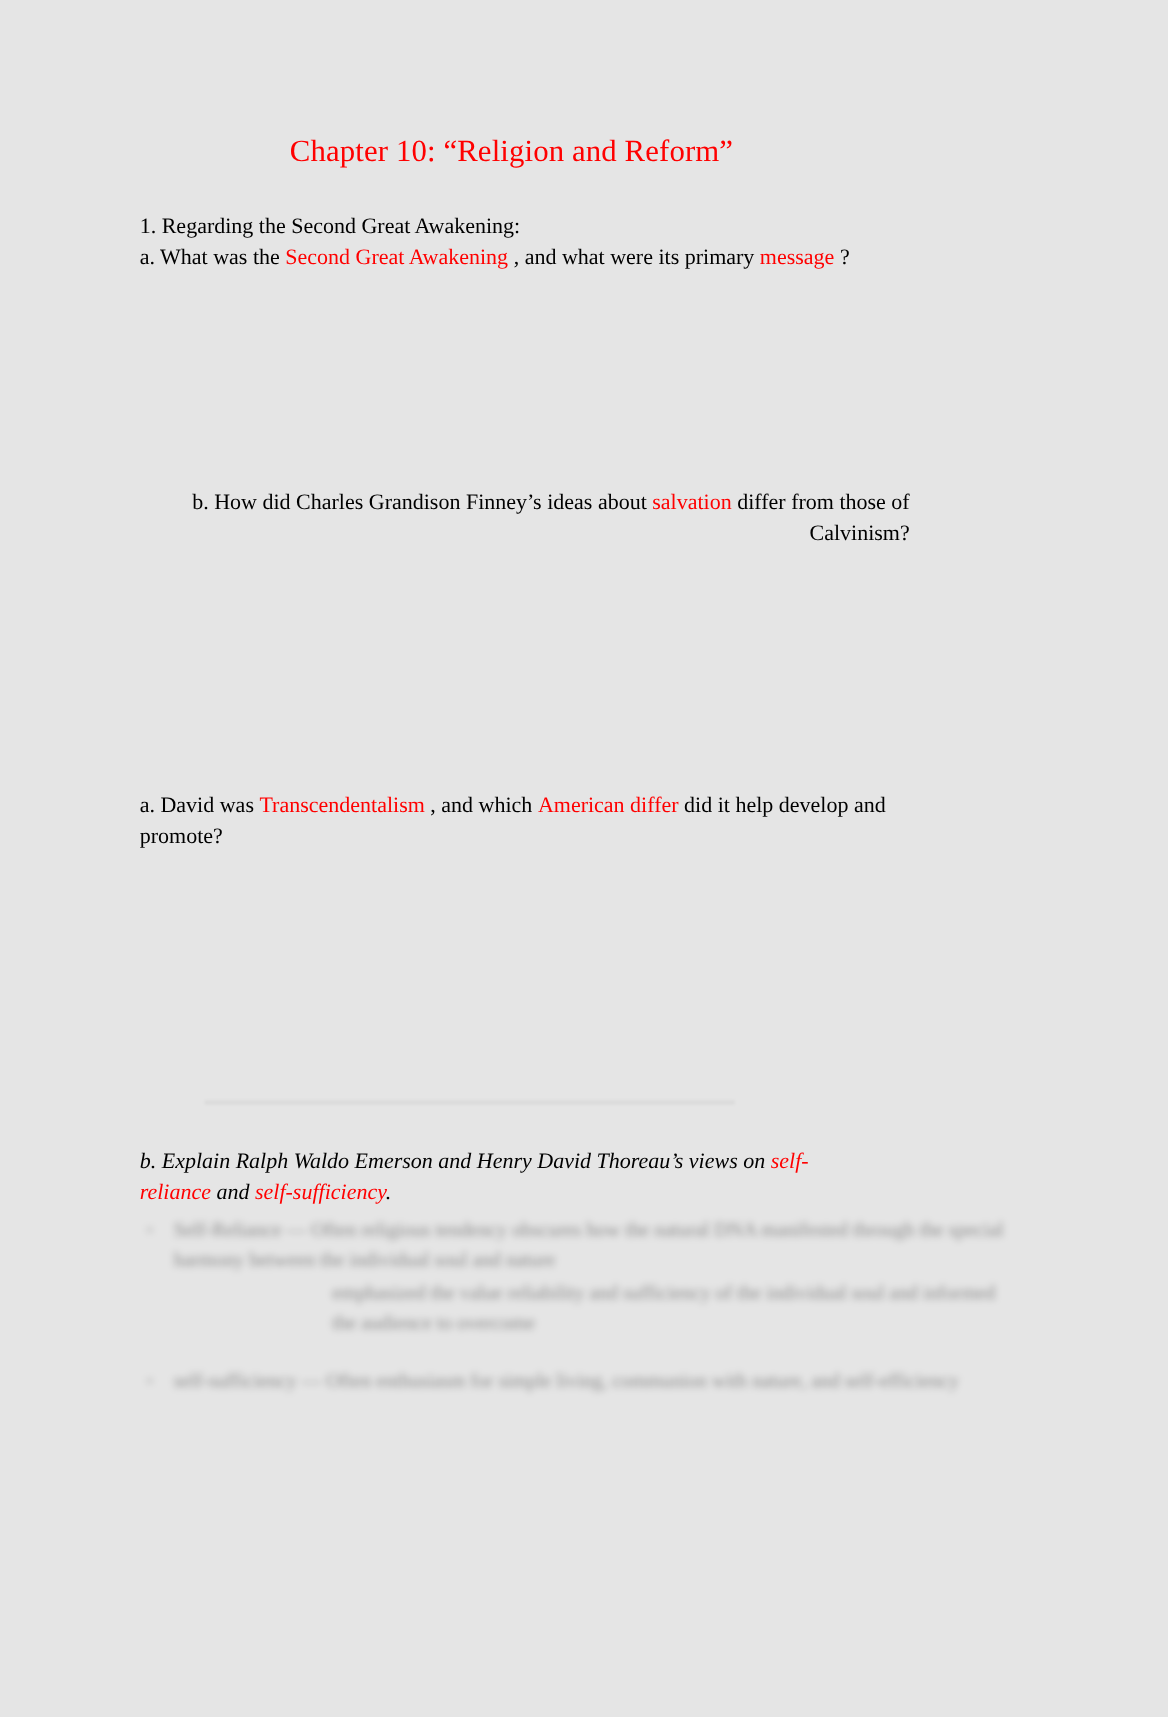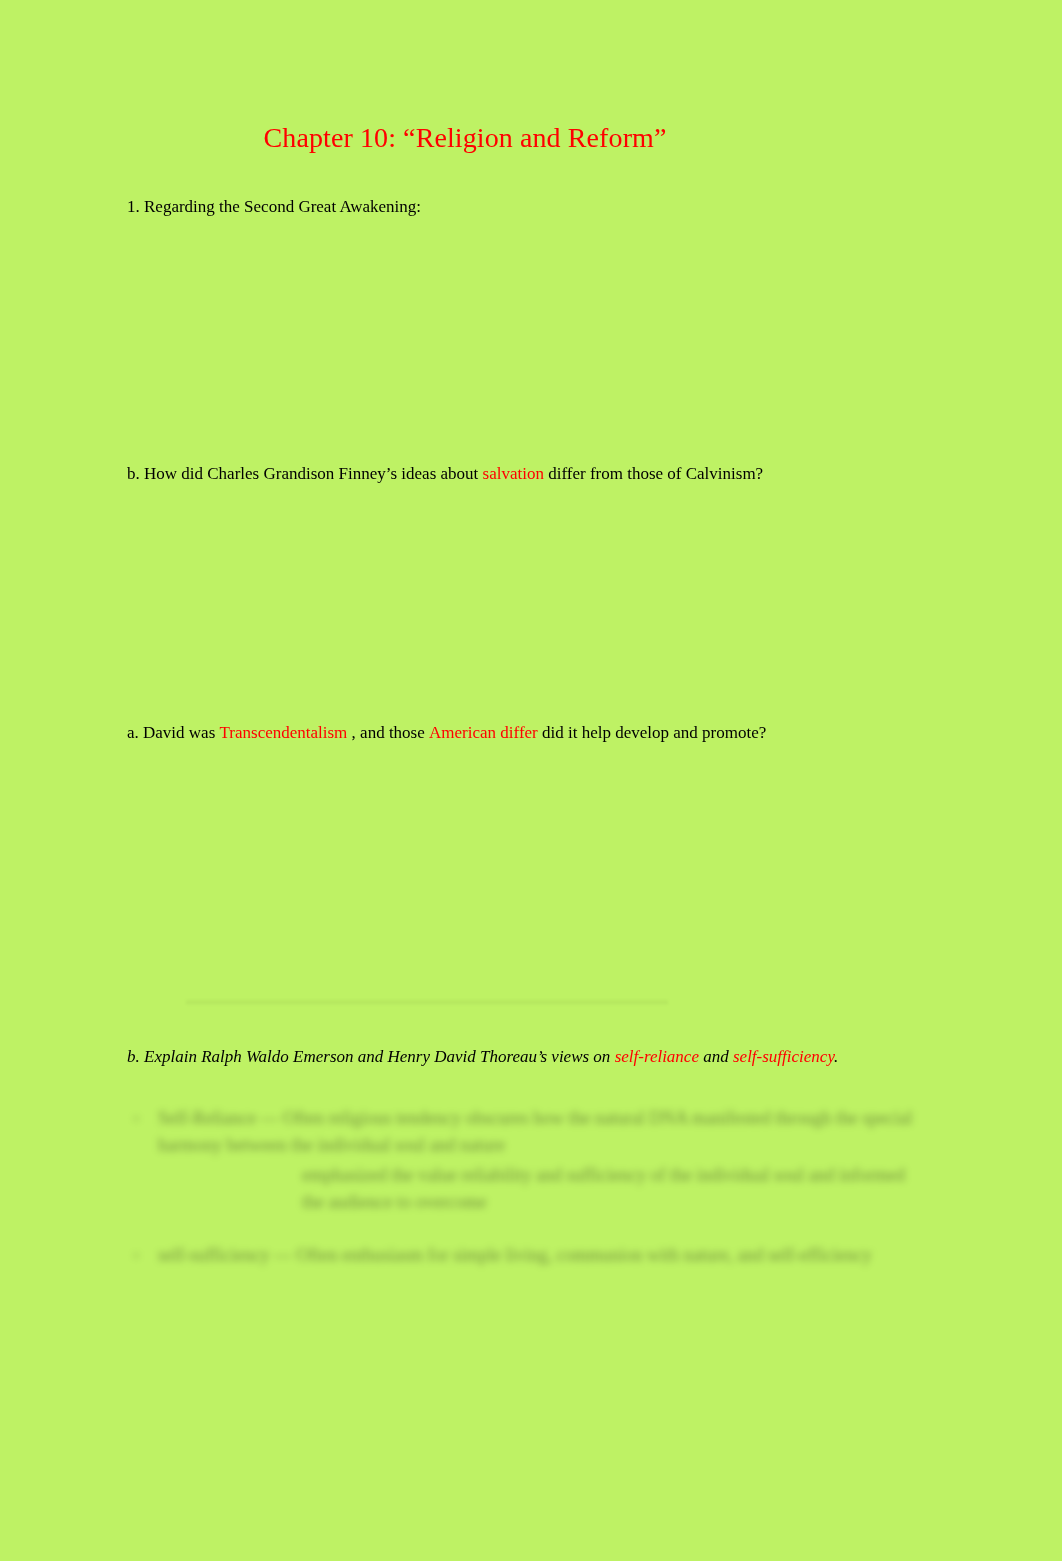--- a/index.html
+++ b/index.html
@@ -5,21 +5,21 @@
 <style>
   html, body {
     margin: 0;
     padding: 0;
     background: #ffffff;
   }
   .page {
     position: relative;
     width: 1062px;
     height: 1561px;
-    background: #bef264;
+    background: #e5e5e5;
     font-family: "Liberation Serif", "DejaVu Serif", serif;
     color: #000000;
     overflow: hidden;
   }
 
   
   .doc-title {
     position: absolute;
     left: 0;
     top: 121px;
@@ -30,35 +30,35 @@
     color: #ff0000;
     letter-spacing: 0.1px;
     white-space: nowrap;
   }
 
   
   .qblock {
     position: absolute;
     left: 127px;
     width: 760px;
-    font-size: 17px;
+    font-size: 20px;
     line-height: 27.5px;
   }
   .qline {
     display: block;
     white-space: normal;
   }
   .kw {
     color: #ff0000;
   }
   .sp-before::before { content: "\00a0"; }
   .sp-after::after  { content: "\00a0"; }
 
   #q1-group  { top: 193px; }
-  #q1b-group { top: 460px; width: 700px; }
+  #q1b-group { top: 444px; width: 700px; text-align: right; }
   #q2-group  { top: 719px; width: 712px; }
   #q2b-group { top: 1043px; width: 712px; font-style: italic; }
 
   
   .faint-rule {
     position: absolute;
     left: 186px;
     top: 999px;
     width: 482px;
     height: 6px;
@@ -104,28 +104,29 @@
 </style>
 </head>
 <body>
 
 <div class="page">
 
   <div class="doc-title">Chapter 10: “Religion and Reform”</div>
 
   <div class="qblock" id="q1-group">
     <span class="qline">1. Regarding the Second Great Awakening:</span>
+    <span class="qline"><span>a. What was the</span><span class="kw sp-before sp-after">Second Great Awakening</span><span>, and what were its primary</span><span class="kw sp-before sp-after">message</span><span>?</span></span>
   </div>
 
   <div class="qblock" id="q1b-group">
     <span class="qline"><span>b. How did Charles Grandison Finney’s ideas about</span><span class="kw sp-before sp-after">salvation</span><span>differ from those of Calvinism?</span></span>
   </div>
 
   <div class="qblock" id="q2-group">
-    <span class="qline"><span>a. David was</span><span class="kw sp-before sp-after">Transcendentalism</span><span>, and those</span><span class="kw sp-before sp-after">American differ</span><span>did it help develop and promote?</span></span>
+    <span class="qline"><span>a. David was</span><span class="kw sp-before sp-after">Transcendentalism</span><span>, and which</span><span class="kw sp-before sp-after">American differ</span><span>did it help develop and promote?</span></span>
   </div>
 
   <div class="faint-rule"></div>
 
   <div class="qblock" id="q2b-group">
     <span class="qline"><span>b. Explain Ralph Waldo Emerson and Henry David Thoreau’s views on</span><span class="kw sp-before sp-after">self-reliance</span><span>and</span><span class="kw sp-before">self-sufficiency</span><span>.</span></span>
   </div>
 
   <div class="redacted-area">
     <div class="rb lvl1">

